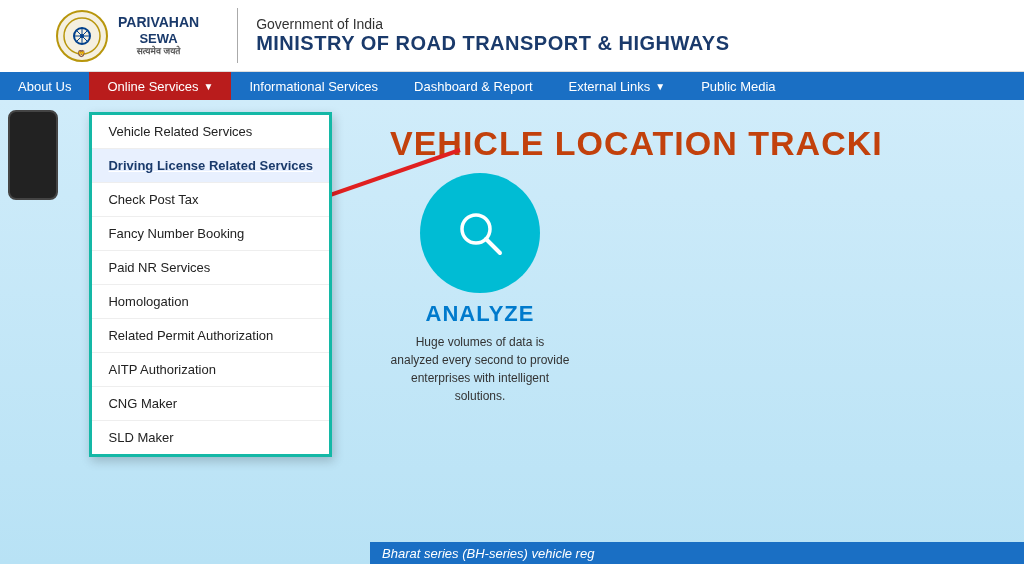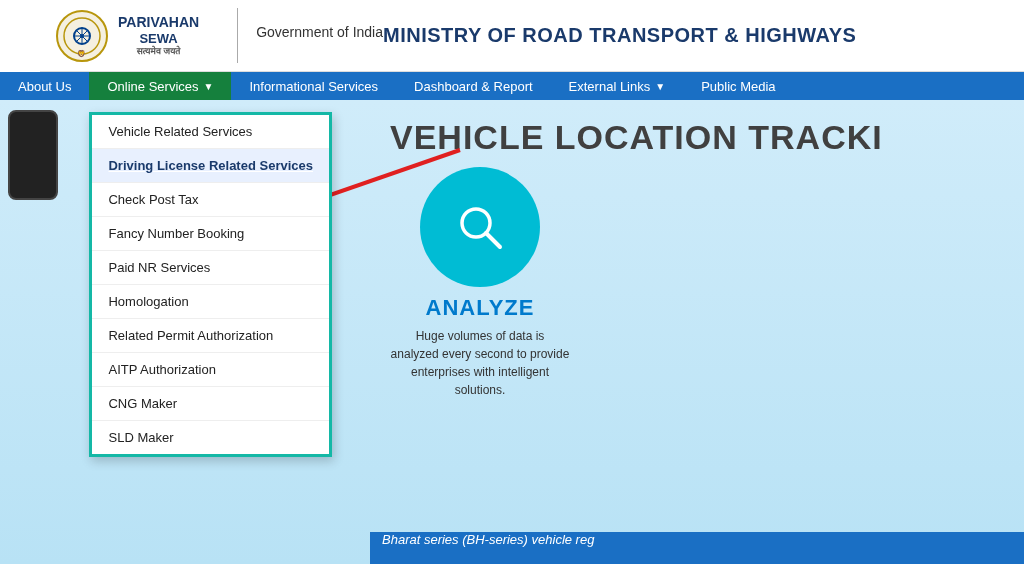--- a/index.html
+++ b/index.html
@@ -37,21 +37,21 @@
     .logo-text .sewa { font-size: 13px; }
     .logo-text .small { font-size: 9px; color: #555; }
     .divider {
       width: 1px;
       height: 55px;
       background: #aaa;
       margin: 0 18px;
     }
     .govt-text {
       display: flex;
-      flex-direction: row;
+      flex-direction: column;
     }
     .govt-text .gov-line {
       font-size: 14px;
       color: #333;
     }
     .govt-text .ministry-line {
       font-size: 20px;
       font-weight: bold;
       color: #1a3a6b;
       letter-spacing: 0.5px;
@@ -68,21 +68,21 @@
       display: flex;
       align-items: center;
       padding: 0 18px;
       color: #fff;
       font-size: 13px;
       cursor: pointer;
       white-space: nowrap;
       position: relative;
     }
     .nav-item.active {
-      background: #15803d;
+      background: #b91c1c;
     }
     .nav-item .arrow {
       margin-left: 5px;
       font-size: 10px;
     }
 
     
     .dropdown-container {
       position: relative;
     }
@@ -141,23 +141,23 @@
       display: flex;
       flex-direction: column;
       padding: 10px 20px;
       position: relative;
       z-index: 1;
     }
 
     .page-title {
       font-size: 34px;
       font-weight: 900;
-      color: #404040;
+      color: #c2410c;
       letter-spacing: 1px;
-      margin-top: 8px;
+      margin-top: 14px;
       text-transform: uppercase;
     }
 
     .cards-row {
       display: flex;
       gap: 30px;
       margin-top: 10px;
       align-items: flex-start;
     }
 
@@ -213,24 +213,24 @@
       z-index: 20;
       pointer-events: none;
     }
 
     
     .bottom-bar {
       position: absolute;
       bottom: 0;
       right: 0;
       left: 370px;
-      height: 32px;
+      height: 22px;
       background: #1a6fc4;
       display: flex;
-      align-items: flex-start;
+      align-items: center;
       padding: 0 12px;
       z-index: 5;
     }
     .bottom-bar-text {
       color: #fff;
       font-size: 13px;
       font-style: italic;
     }
 
     

